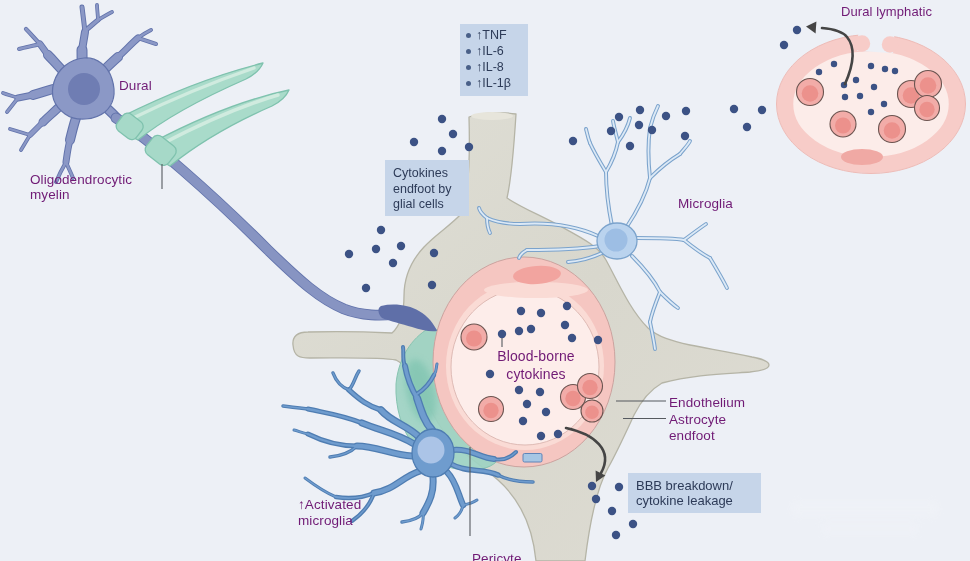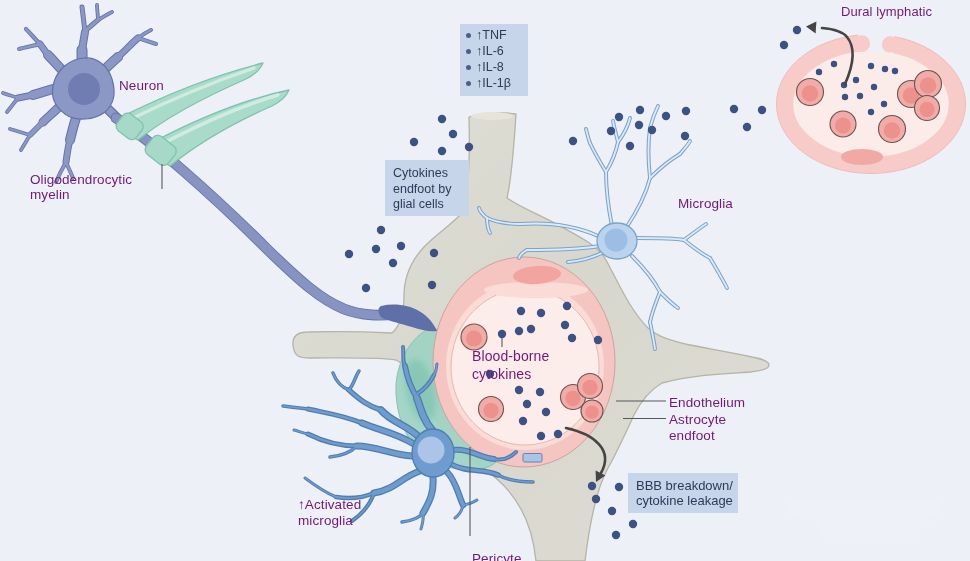--- a/index.html
+++ b/index.html
@@ -5,21 +5,21 @@
   html,body{margin:0;padding:0;}
   body{font-family:"Liberation Sans",sans-serif;}
   #stage{position:relative;width:970px;height:561px;background:#edf0f6;overflow:hidden;}
   #art{position:absolute;left:0;top:0;}
   .lbl{position:absolute;color:#701a75;font-size:13.5px;line-height:15px;letter-spacing:0.1px;white-space:pre;}
   .box{position:absolute;background:#c6d5e9;color:#2d3b58;font-size:12.5px;line-height:15.5px;padding:6px 8px;box-sizing:border-box;}
   .box .bl{white-space:pre;}
   .tnf-row{display:flex;align-items:center;height:15.8px;}
   .tnf-bullet{width:5px;height:5px;border-radius:50%;background:#4a6088;margin-right:5px;flex:0 0 auto;}
   .tnf-txt{font-size:12.5px;color:#2d3b58;white-space:pre;text-align:center;}
-  .ctr{text-align:left;}
+  .ctr{text-align:center;}
   .ra{text-align:left;}
 </style>
 </head>
 <body>
 
 <div id="stage">
 <svg id="art" width="970" height="561" viewBox="0 0 970 561">
   <defs>
     <linearGradient id="astroGrad" x1="0" y1="0" x2="1" y2="1">
       <stop offset="0" stop-color="#e0dfd6"></stop>
@@ -441,21 +441,21 @@
       <path d="M 596,482 L 605.4,475.6 L 595.6,470.6 Z"></path>
     </g>
   </g>
 
   <g opacity="0.18" filter="url(#soft)">
     <rect x="790" y="500" width="150" height="18" rx="9" fill="#f7f8fb"></rect>
     <rect x="820" y="522" width="100" height="14" rx="7" fill="#f5f6fa"></rect>
   </g>
 </svg>
 
-<div class="lbl" style="left:119px;top:78px;">Neuron</div>
+<div class="lbl" style="left:119px;top:78px;">Dural</div>
 
 <div class="lbl ra" style="left:30px;top:172px;width:130px;"><span>Oligodendrocytic</span><br><span>myelin</span></div>
 
 <div class="lbl" style="left:841px;top:4px;font-size:13px;">Dural lymphatic</div>
 
 <div class="lbl" style="left:678px;top:196px;">Microglia</div>
 
 <div class="lbl ctr" style="left:472px;top:347px;width:128px;font-size:14px;line-height:18px;"><span>Blood-borne</span><br><span>cytokines</span></div>
 
 <div class="lbl" style="left:669px;top:395px;">Endothelium</div>
@@ -485,18 +485,18 @@
       </div>
 </div>
 
 <div class="box" style="left:385px;top:160px;width:84px;height:56px;">
   <div class="bl">Cytokines</div>
   <div class="bl">endfoot by</div>
   <div class="bl">glial cells</div>
 </div>
 
 
-<div class="box" style="left:628px;top:473px;width:110px;height:40px;font-size:13px;line-height:15px;padding:5px 8px;">
+<div class="box" style="left:628px;top:473px;width:133px;height:40px;font-size:13px;line-height:15px;padding:5px 8px;">
   <div class="bl">BBB breakdown/</div>
   <div class="bl">cytokine leakage</div>
 </div>
 
 </div>
 
 </body></html>

